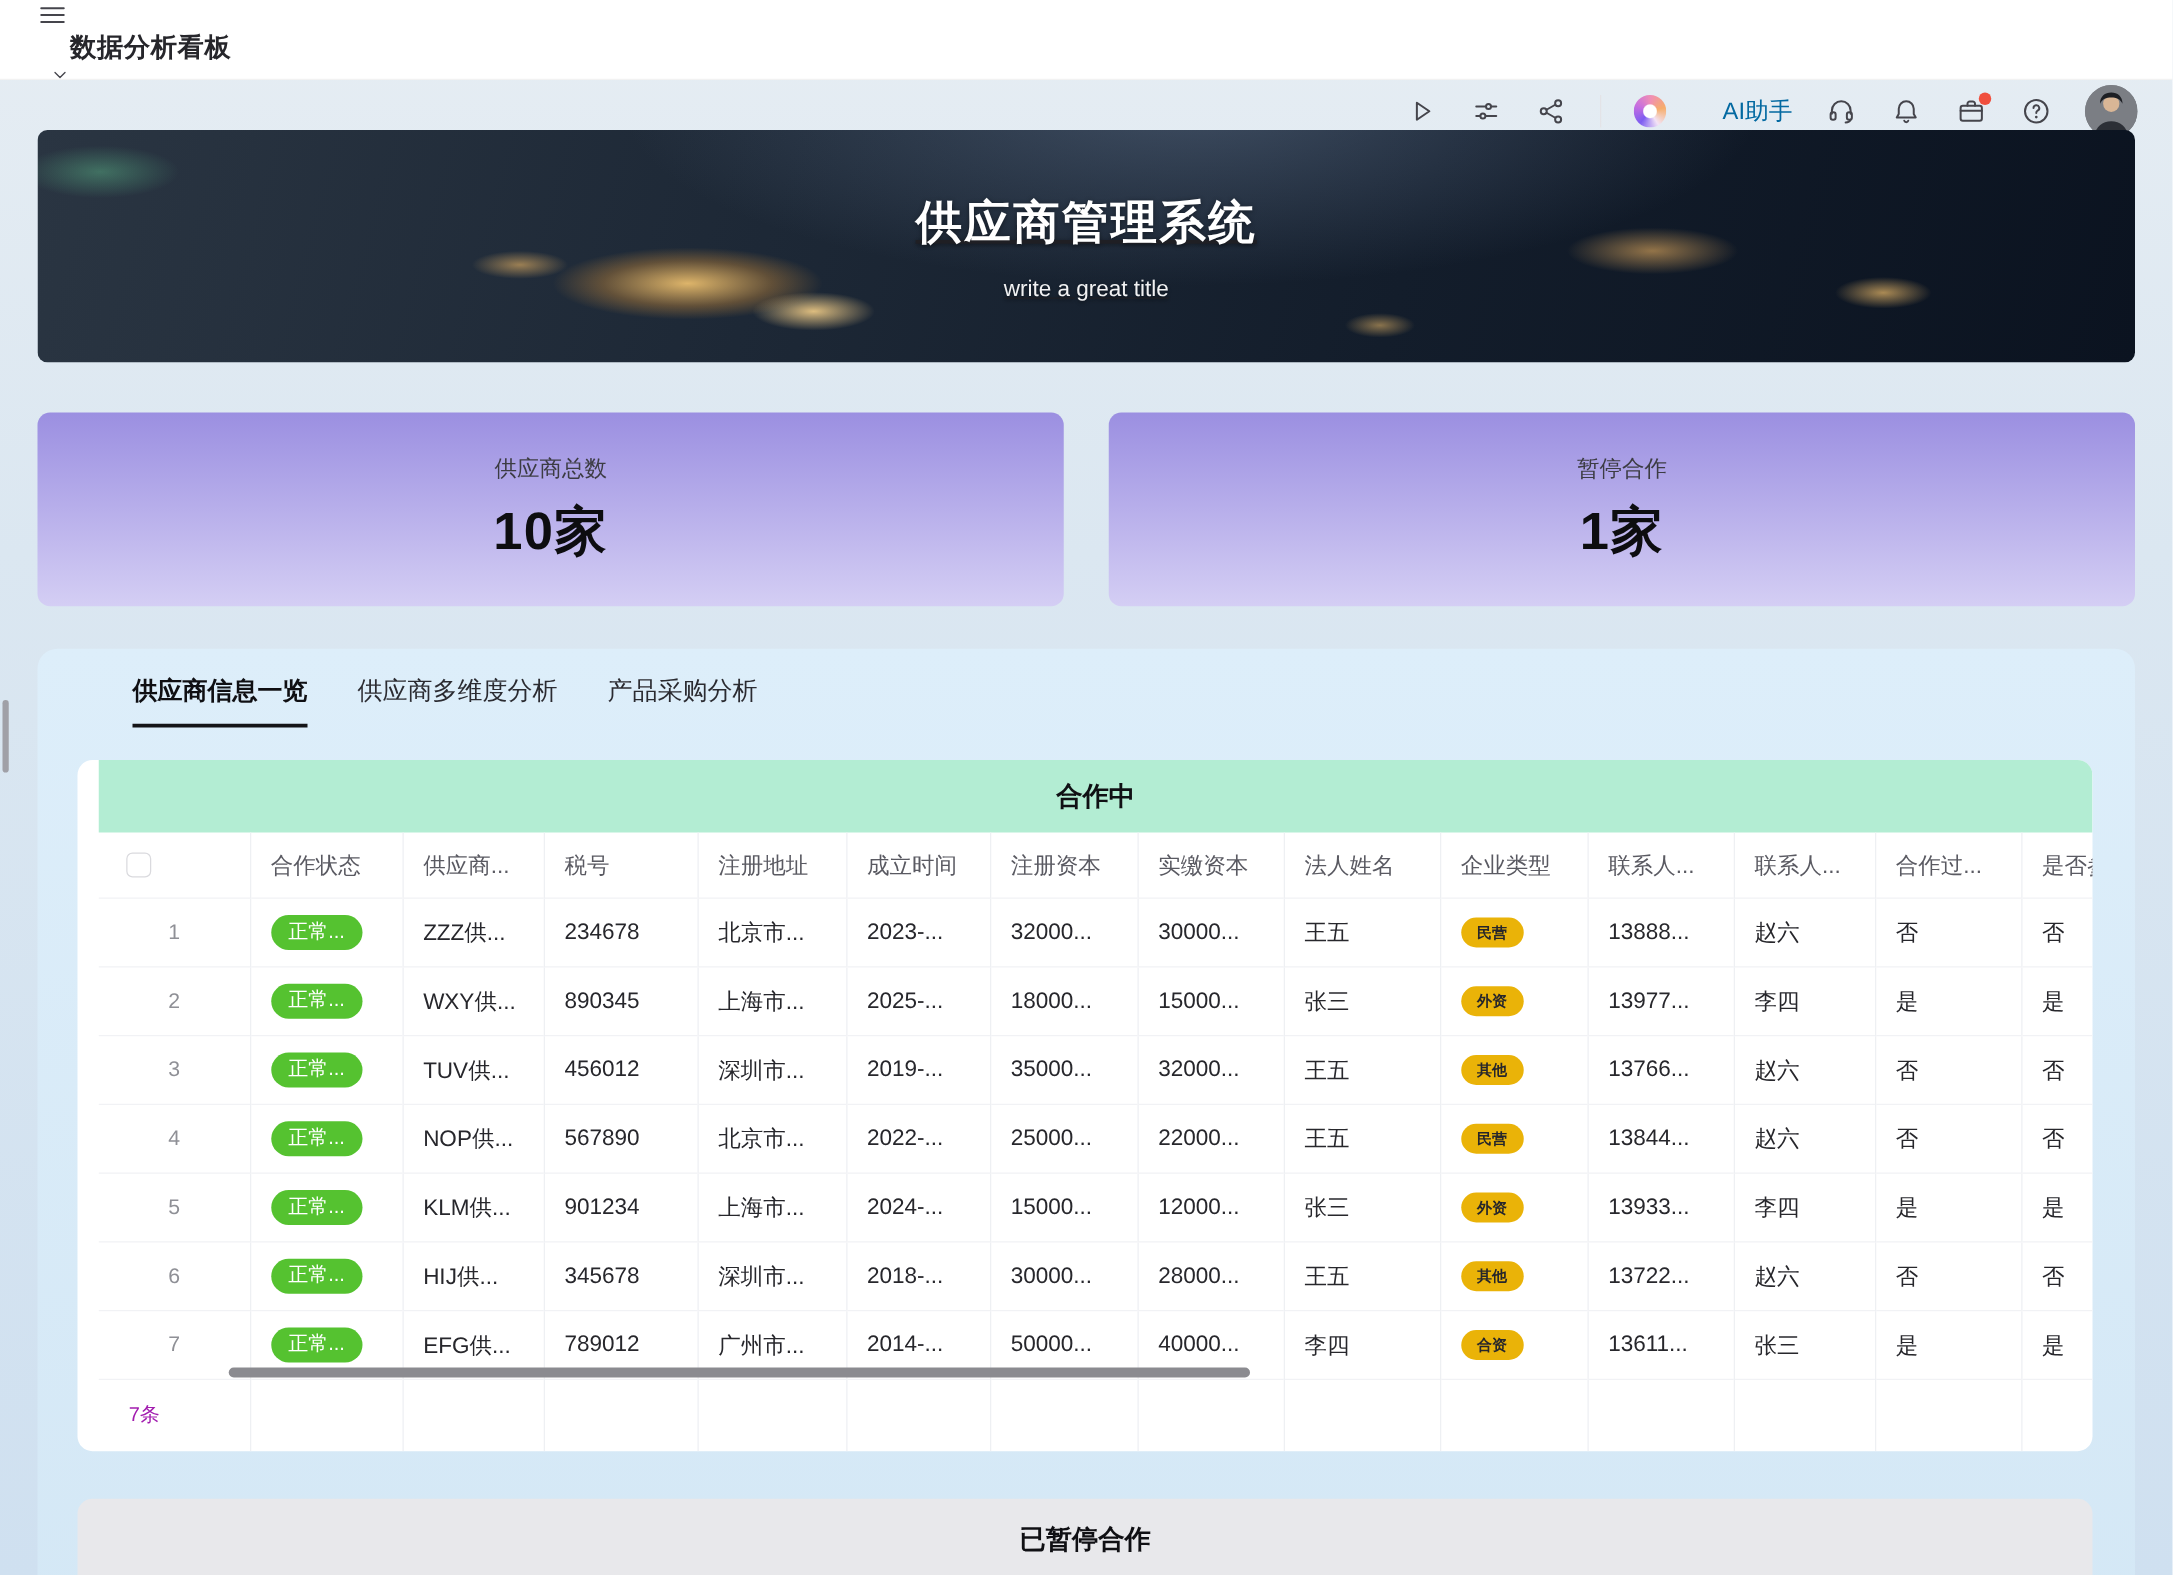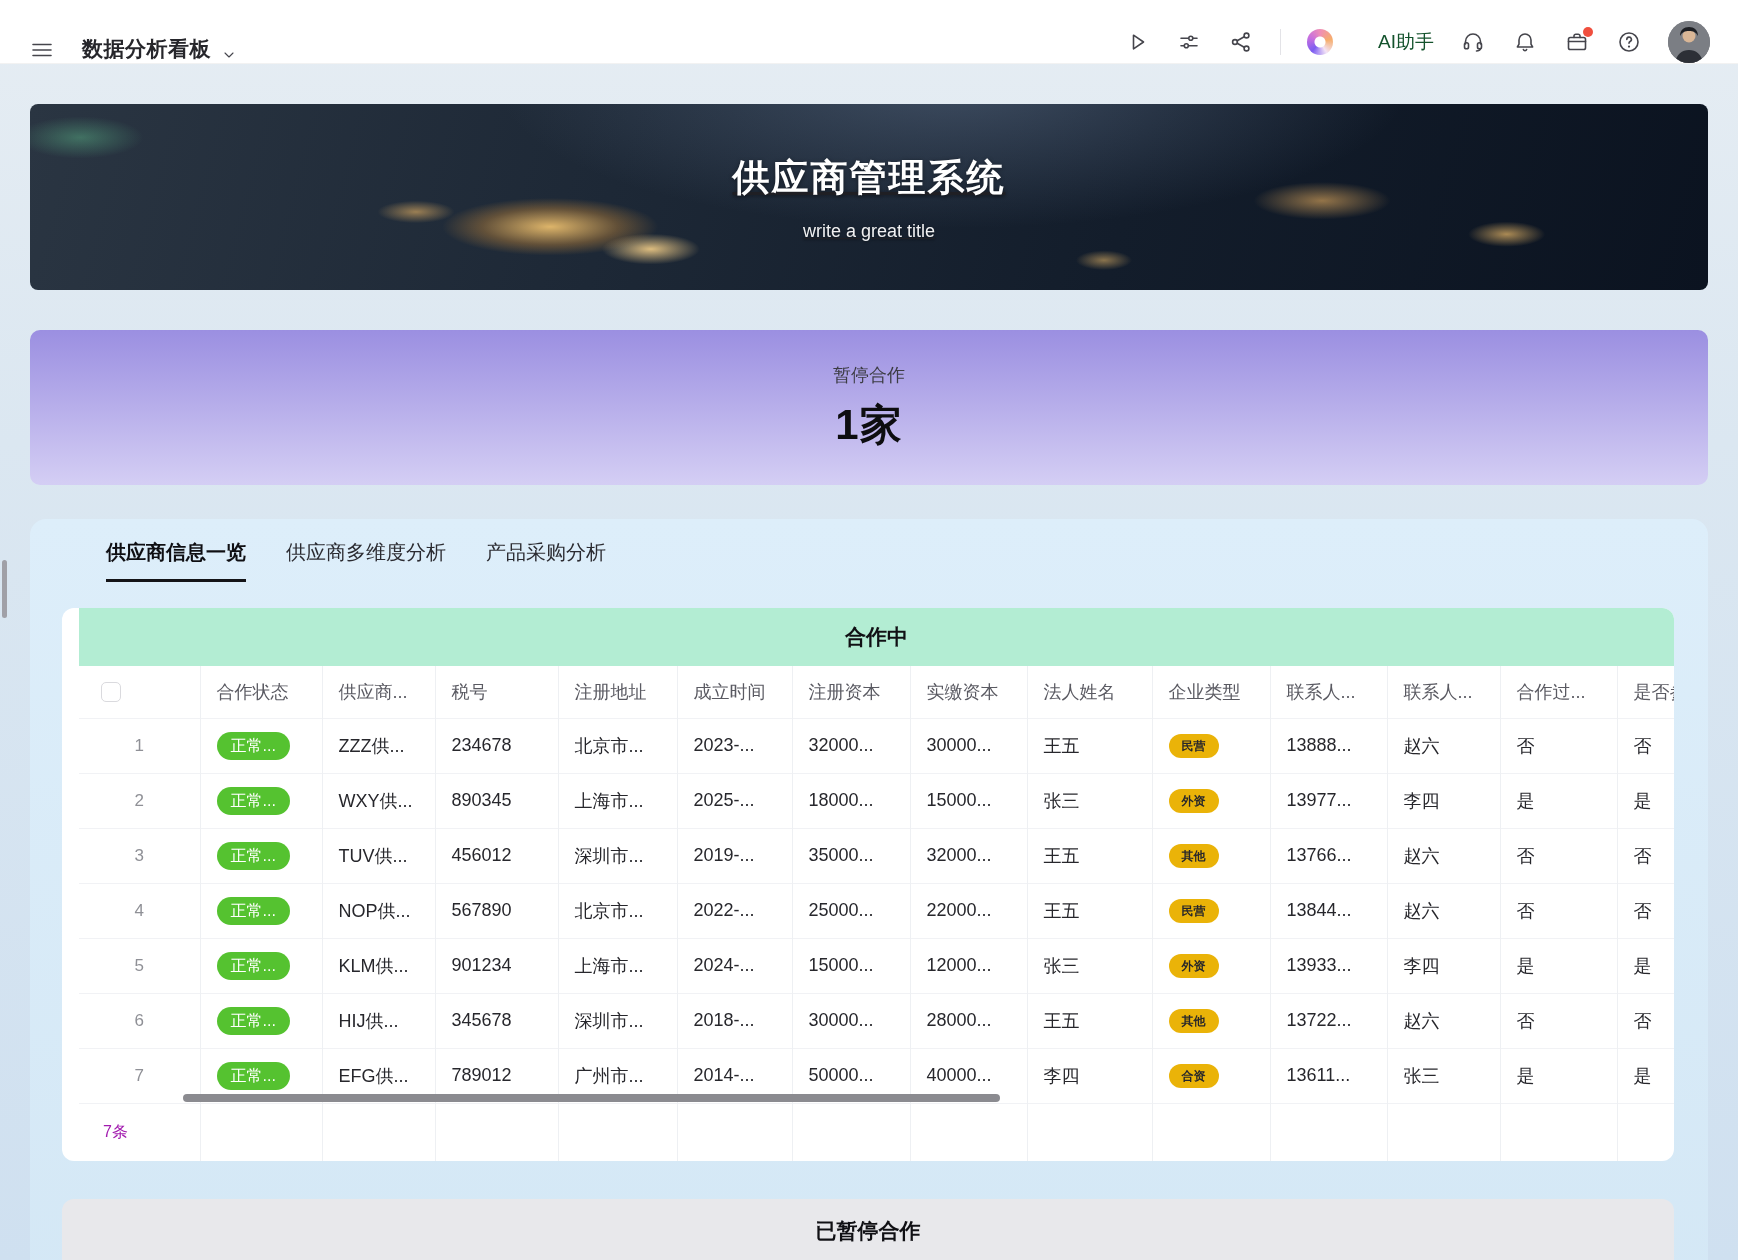--- a/index.html
+++ b/index.html
@@ -6,37 +6,37 @@
   html,body { width:1738px; height:1260px; overflow:hidden; }
   body {
     font-family:"Liberation Sans","DejaVu Sans",sans-serif;
     background:linear-gradient(180deg,#e6edf3 0%,#dbe7f1 35%,#cfe0f0 100%);
     position:relative;
     color:#1f1f24;
   }
 
   
   .topbar {
-    height:64px; background:#ffffff; display:flex; align-items:flex-end;
-    padding:0 28px 0 30px; border-bottom:1px solid rgba(0,0,0,.05);
+    height:64px; background:#ffffff; display:flex; align-items:flex-start;
+    padding:0 28px 0 30px; border-bottom:1px solid rgba(0,0,0,.05);flex-direction:column;
   }
   .hamburger { width:26px; height:26px; cursor:pointer; display:flex; align-items:center; }
   .doc-title { font-size:21px; font-weight:700; color:#26262b; margin-left:26px; letter-spacing:.5px; }
   .title-chevron { margin-left:10px; display:flex; align-items:center; }
   .topbar-right { margin-left:auto; display:flex; align-items:center; gap:26px; }
   .tb-icon { width:26px; height:26px; display:flex; align-items:center; justify-content:center; position:relative; cursor:pointer; }
   .tb-divider { width:1px; height:26px; background:#e3e3e7; }
   .ai-entry { display:flex; align-items:center; gap:9px; cursor:pointer; }
   .ai-logo {
     width:26px; height:26px; border-radius:50%;
     background:
       radial-gradient(circle at 50% 50%, #ffffff 0 5px, transparent 6px),
       conic-gradient(from 220deg, #7d5df1, #c66ee0, #f08fb4, #f6ad6b, #f3e3f6, #7d5df1);
   }
-  .ai-label { font-size:19px; color:#14532d;margin-left:36px; }
+  .ai-label { font-size:19px; color:#0369a1;margin-left:36px; }
   .badge-dot {
     position:absolute; top:-2px; right:-3px; width:10px; height:10px;
     border-radius:50%; background:var(--notif-red,#f04f3e);
   }
   .avatar {
     width:42px; height:42px; border-radius:50%; overflow:hidden; cursor:pointer;
     background:linear-gradient(180deg,#84878d,#5d6066);
     display:flex; align-items:flex-end; justify-content:center;
   }
 
@@ -214,20 +214,24 @@
 </header>
 
 <div class="main">
 
   <div class="banner">
     <div class="banner-title">供应商管理系统</div>
     <div class="banner-subtitle">write a great title</div>
   </div>
 
   <div class="stats">
+    <div class="stat-card">
+      <div class="stat-label">供应商总数</div>
+      <div class="stat-value">10家</div>
+    </div>
     <div class="stat-card">
       <div class="stat-label">暂停合作</div>
       <div class="stat-value">1家</div>
     </div>
   </div>
 
   <div class="panel">
     <div class="tabs">
       <div class="tab active">供应商信息一览</div>
       <div class="tab">供应商多维度分析</div>

